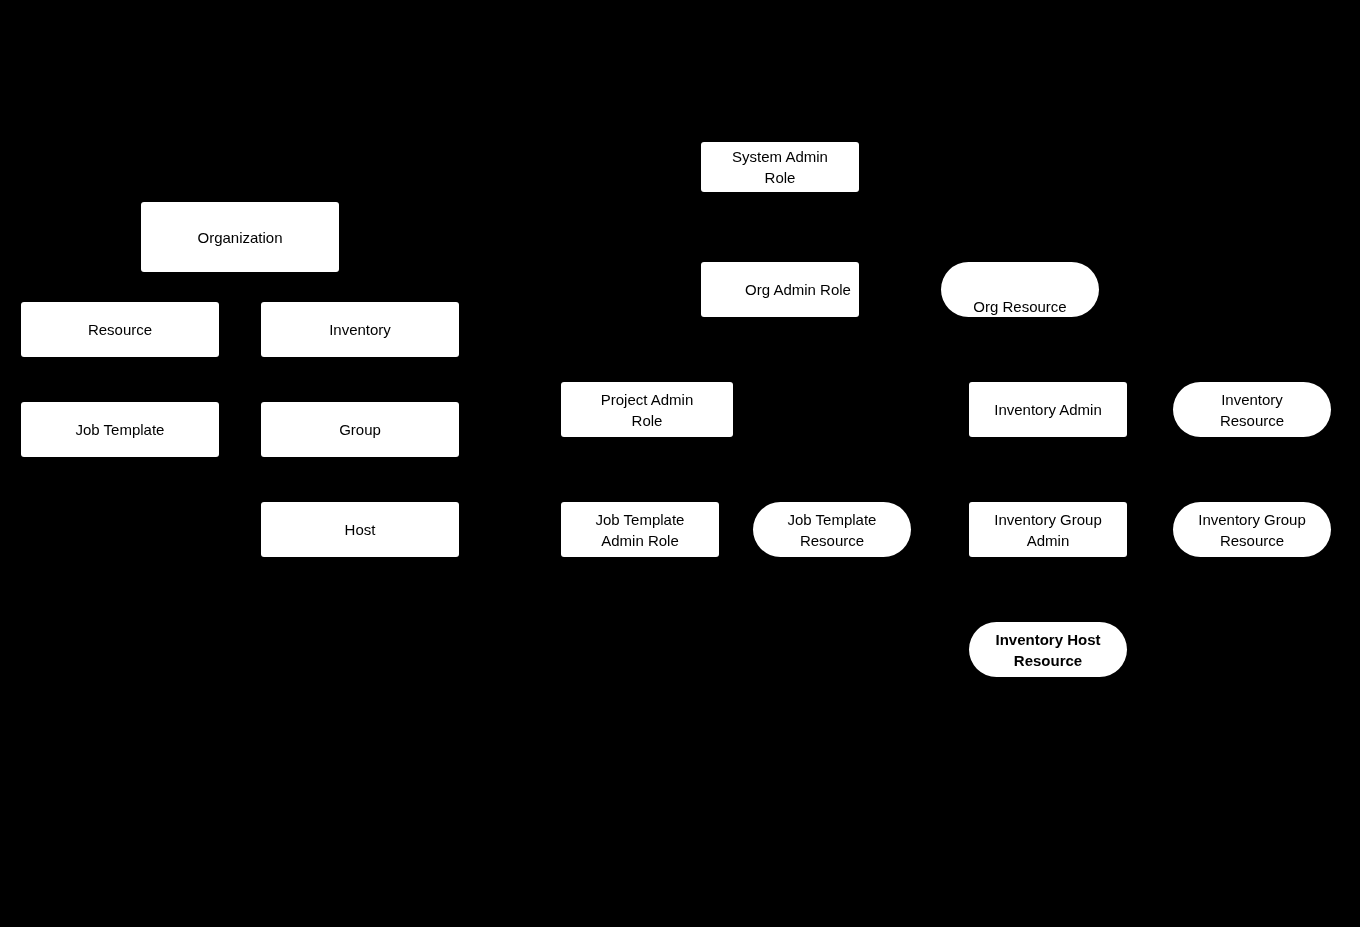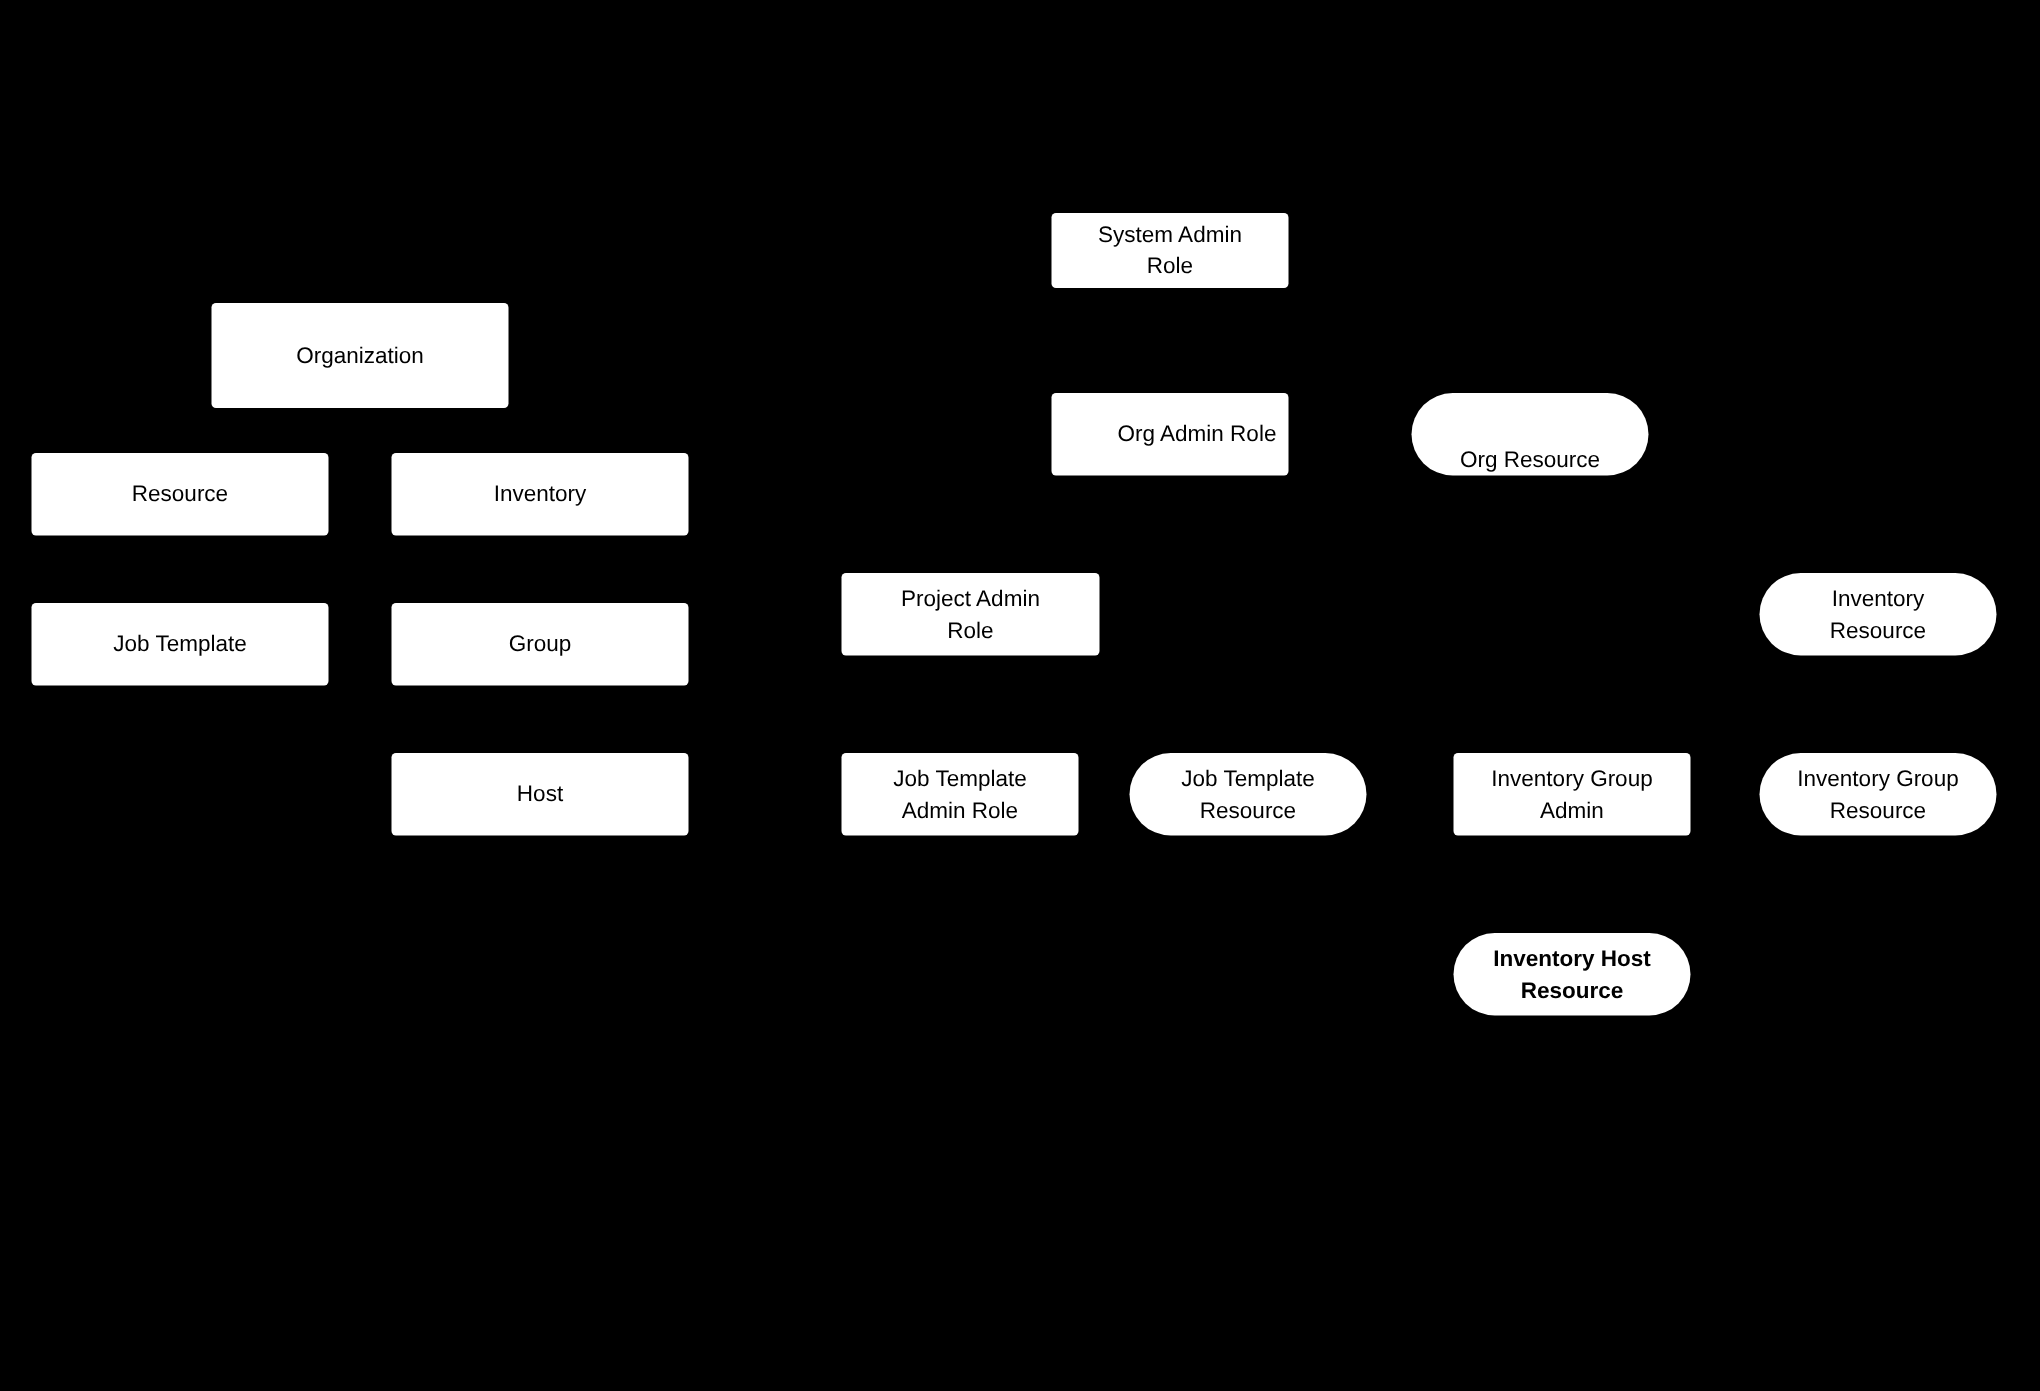--- a/index.html
+++ b/index.html
@@ -79,20 +79,23 @@
   <div class="node stadium" style="left:941px; top:262px; width:158px; height:55px;align-items:flex-end;">
     <span class="label">Org Resource</span>
   </div>
 
   <div class="node rect" style="left:561px; top:382px; width:172px; height:55px;">
     <span class="label">Project Admin
 Role</span>
   </div>
 
 
+  <div class="node rect" style="left:969px; top:382px; width:158px; height:55px;">
+    <span class="label">Inventory Admin</span>
+  </div>
 
   <div class="node stadium" style="left:1173px; top:382px; width:158px; height:55px;">
     <span class="label">Inventory
 Resource</span>
   </div>
 
   <div class="node rect" style="left:561px; top:502px; width:158px; height:55px;">
     <span class="label">Job Template
 Admin Role</span>
   </div>

